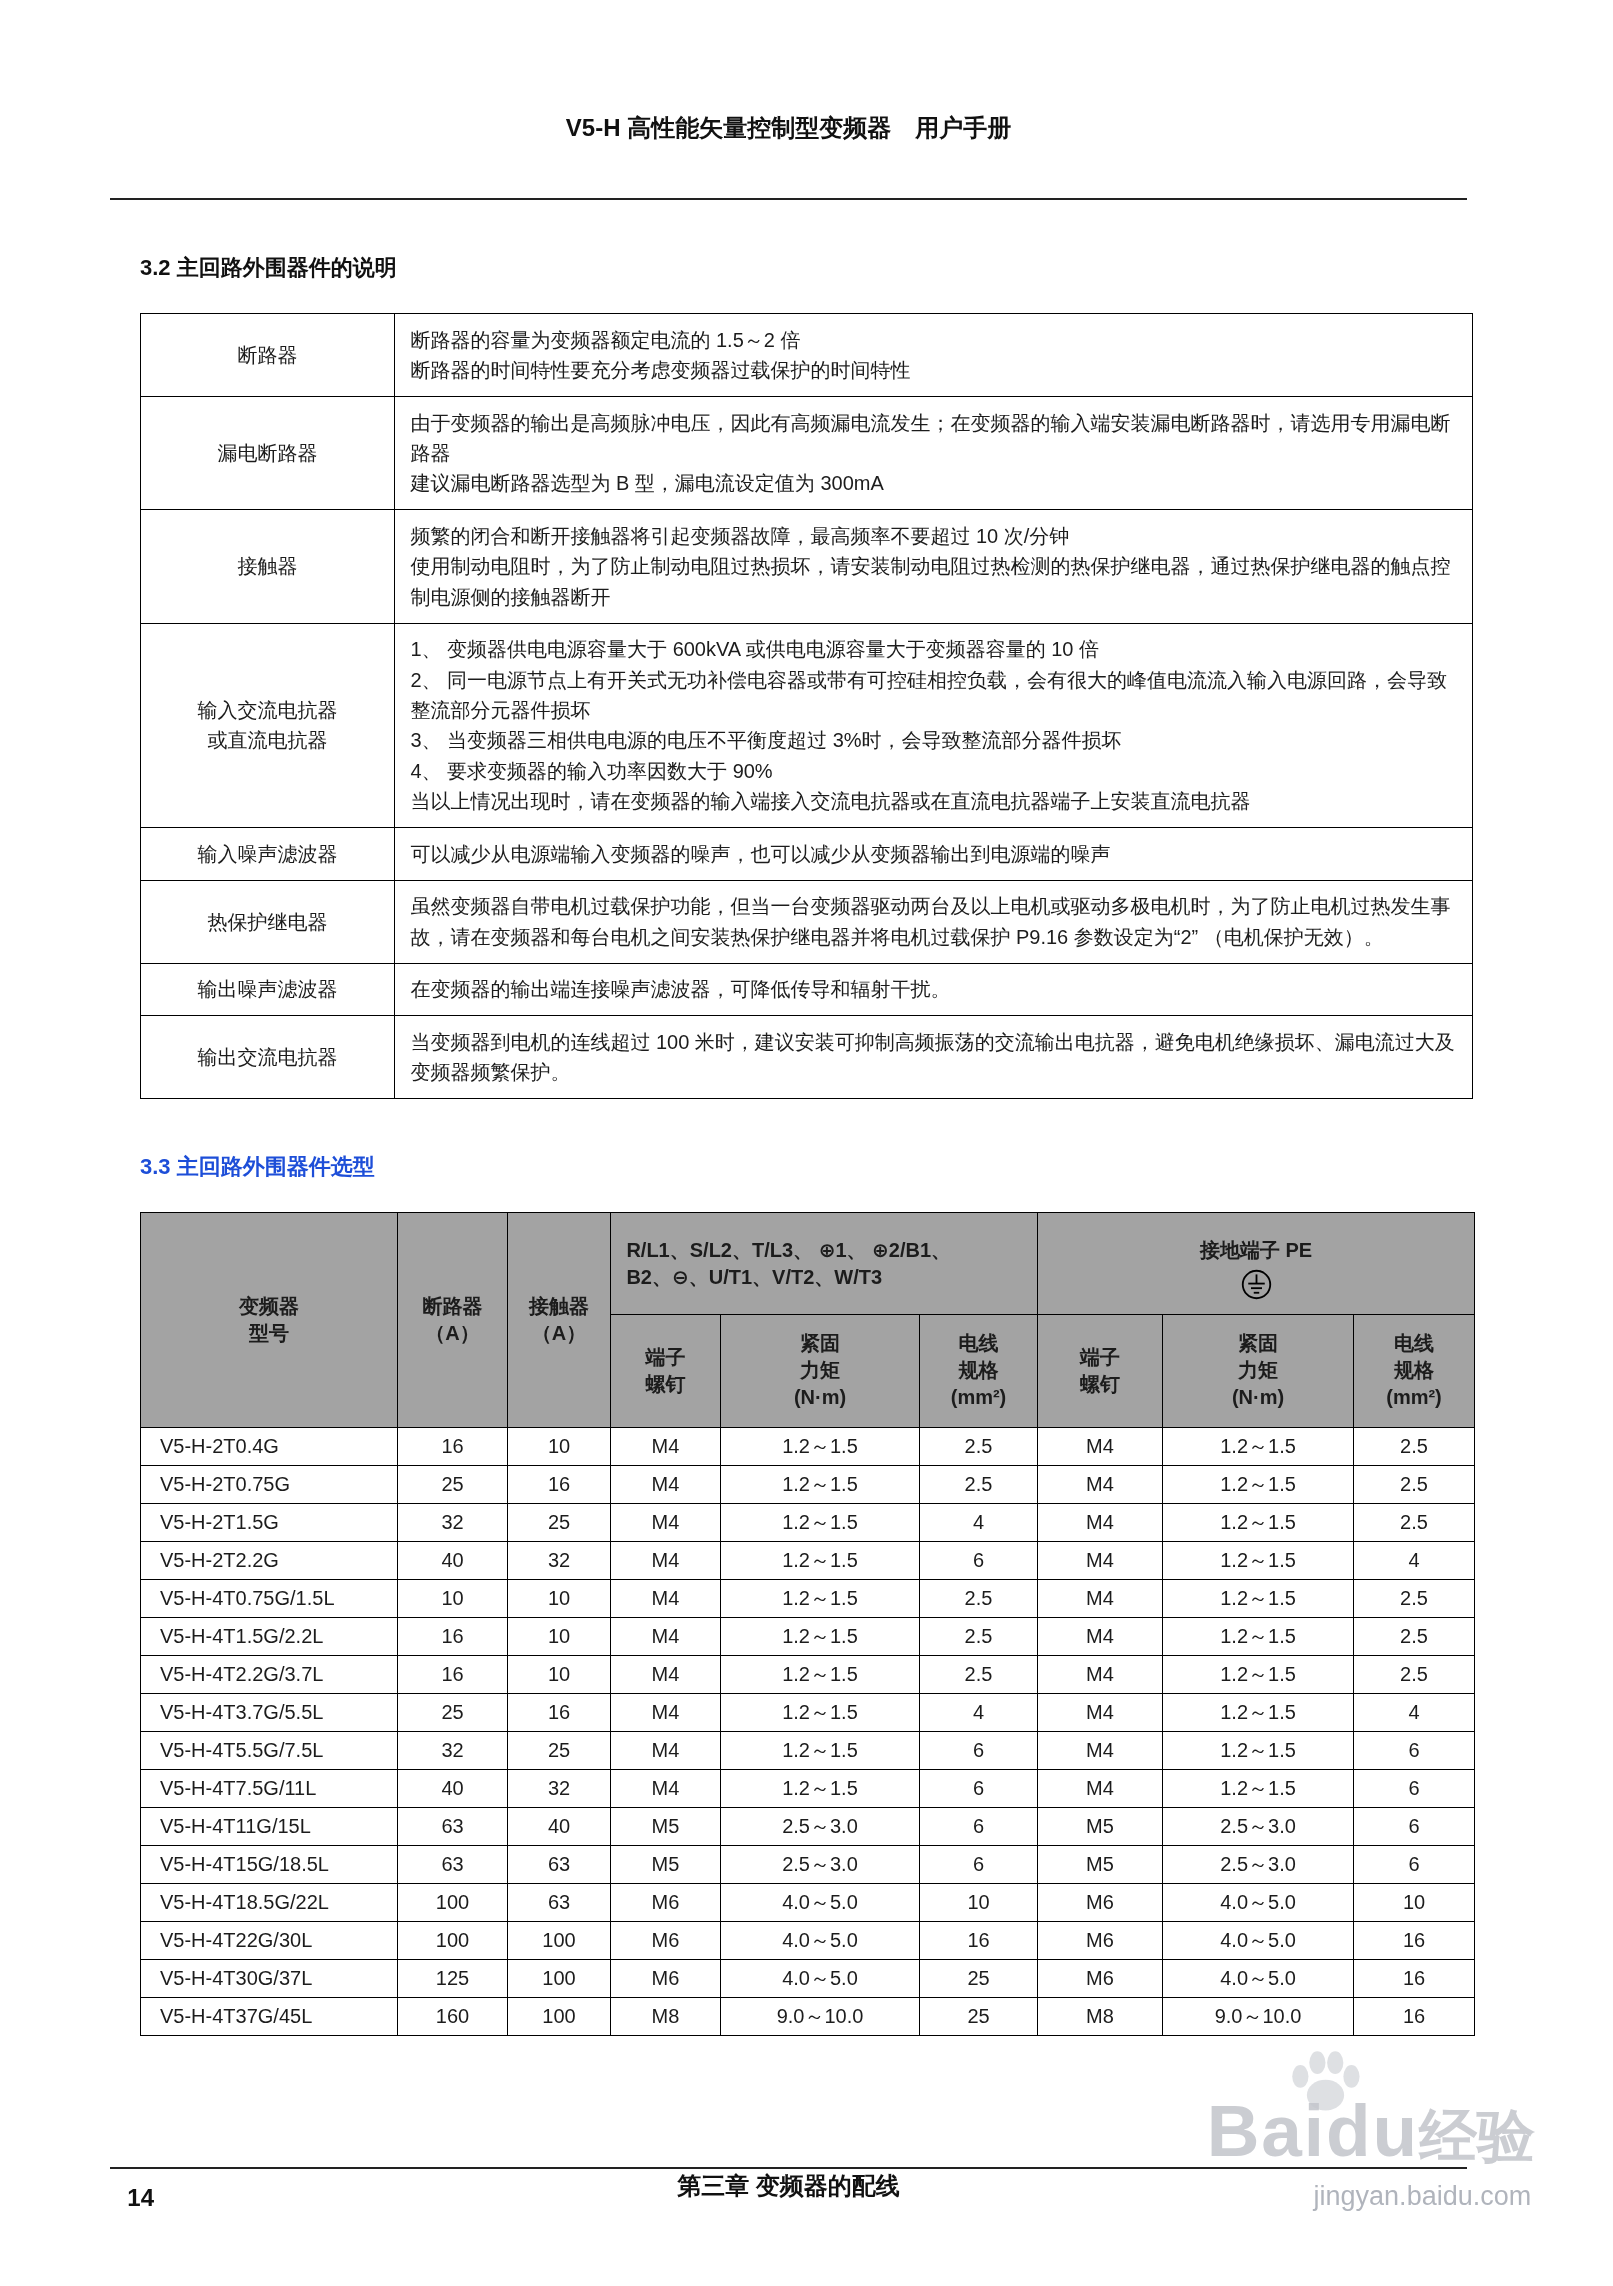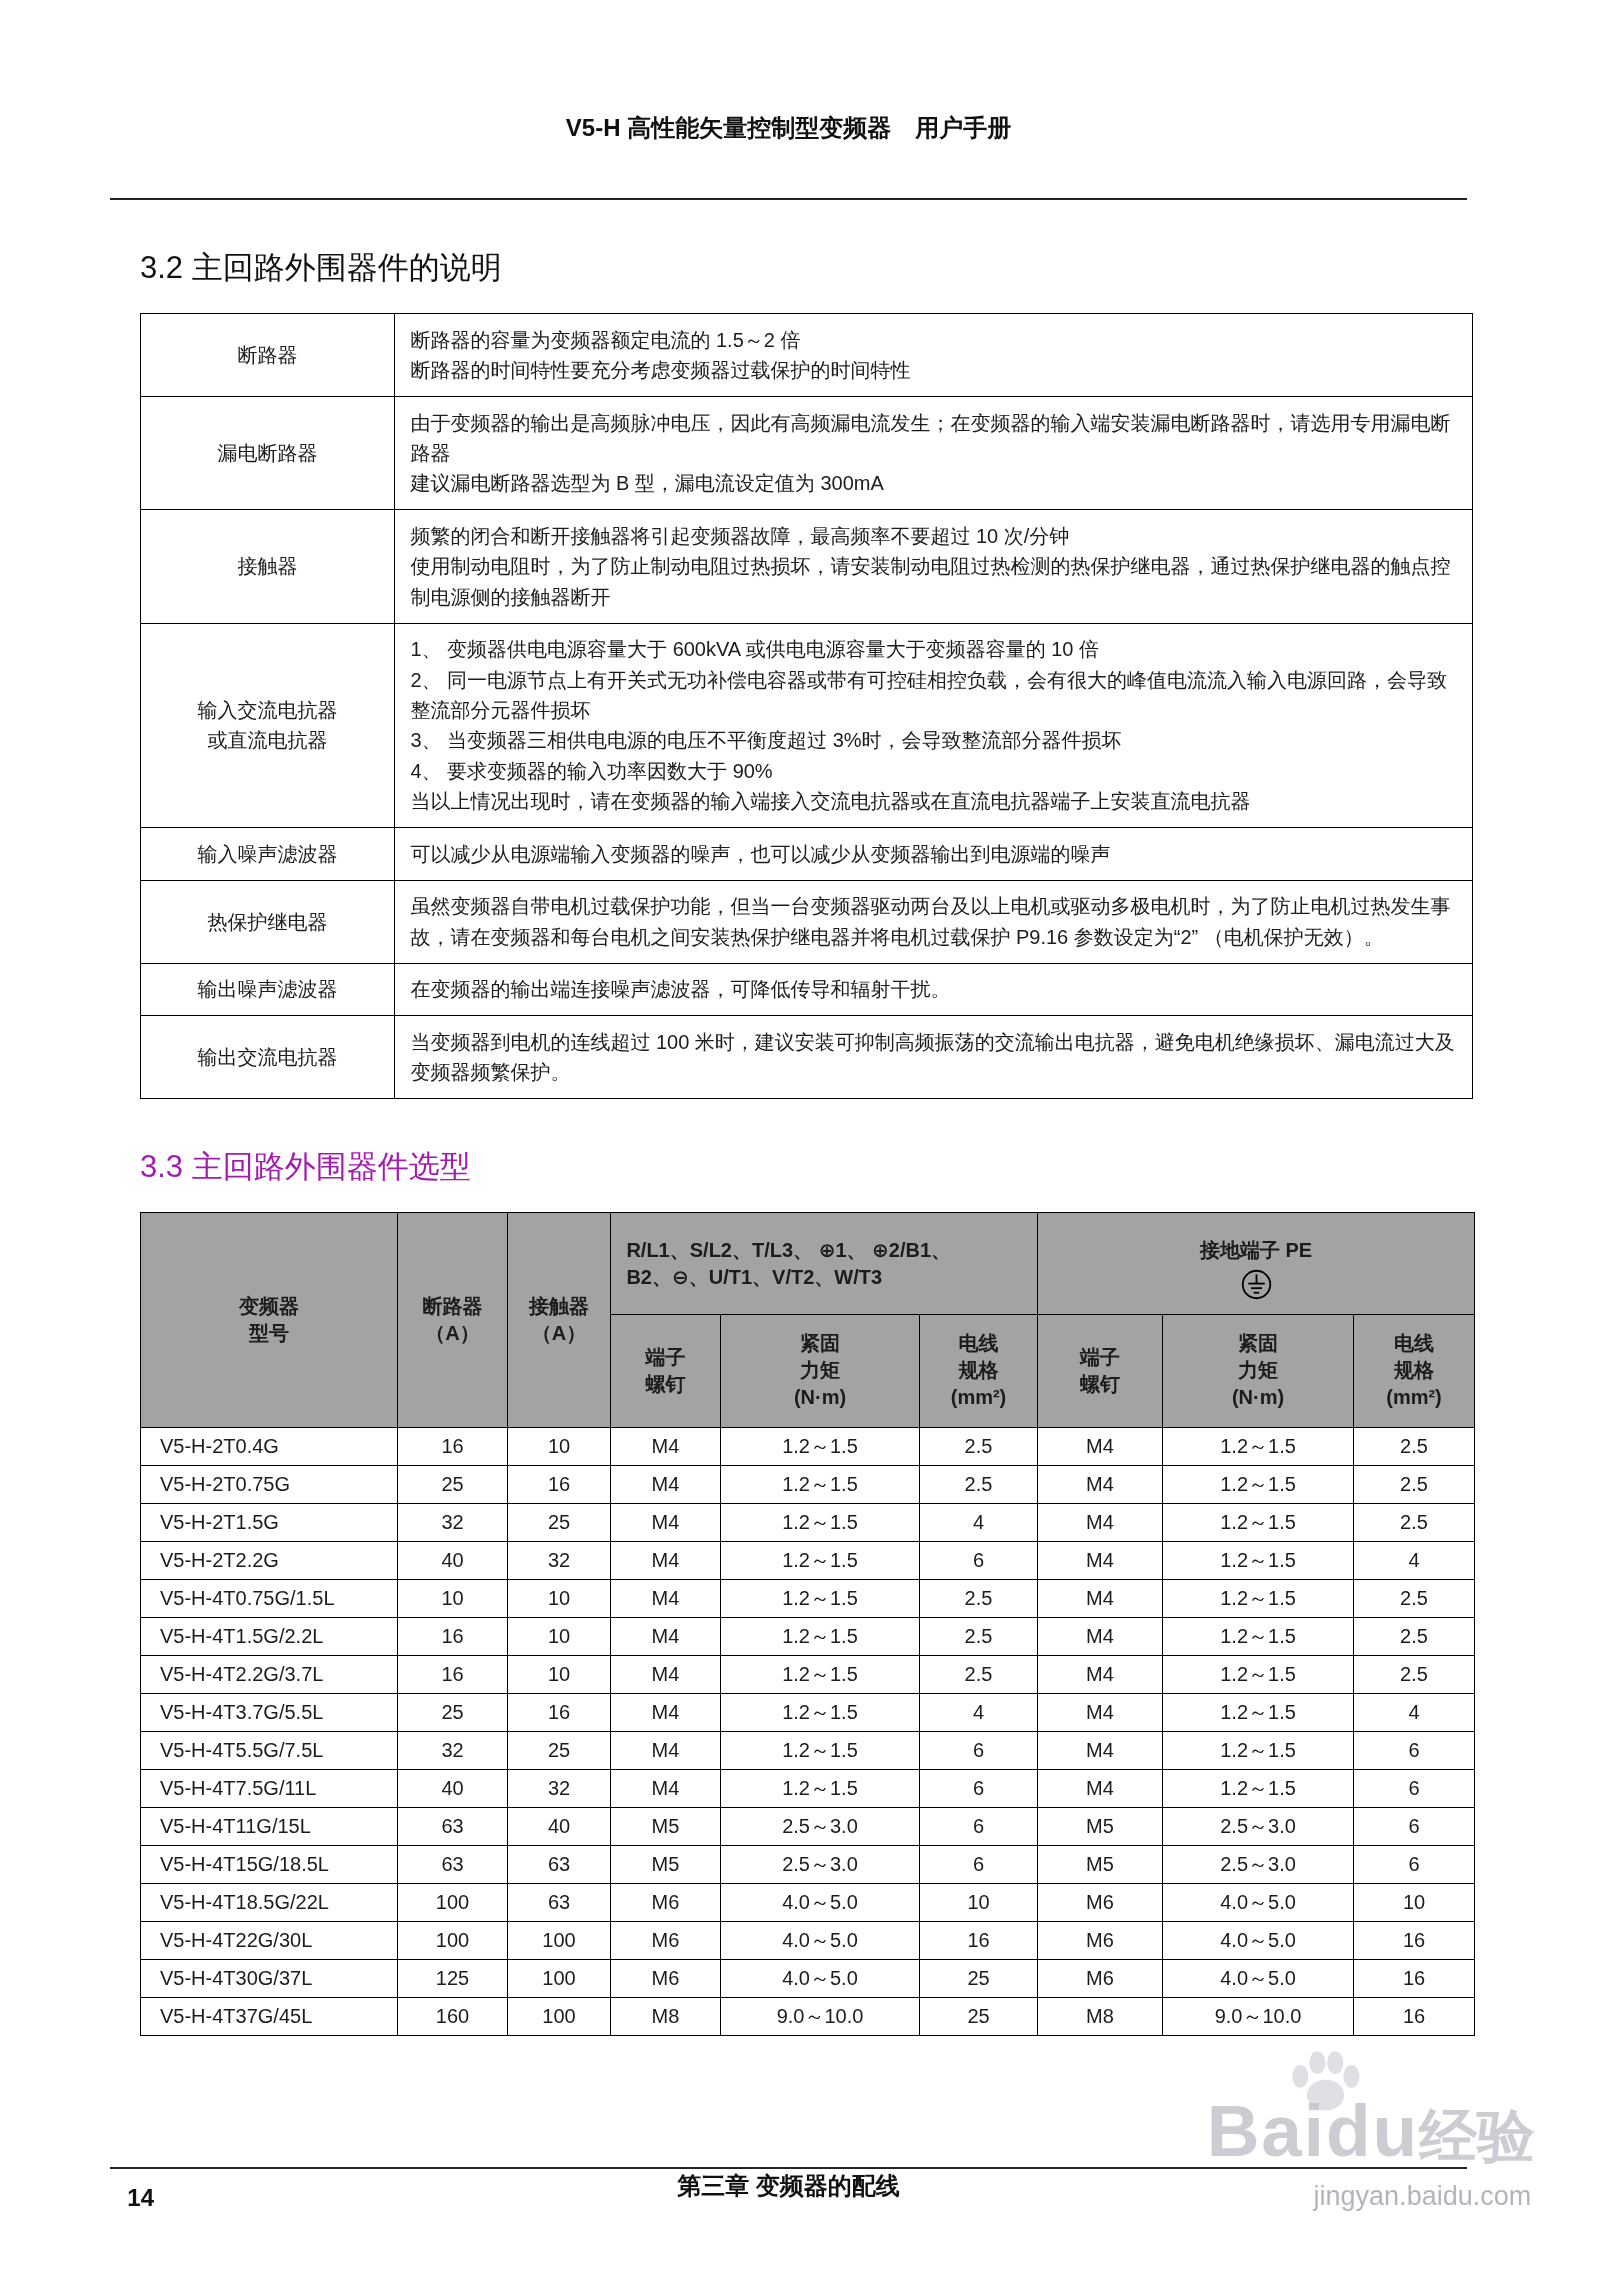--- a/index.html
+++ b/index.html
@@ -26,26 +26,26 @@
   }
   .header-rule {
     margin: 56px 110px 0 110px;
     border-top: 2.9px solid #222;
     height: 0;
   }
 
   
   .section-title {
     margin: 48px 0 25px 140px;
-    font-size: 31px;
-    font-weight: 400;
+    font-size: 22px;
+    font-weight: 700;
     color: #111;
     line-height: 40px;
   }
-  .section-title.red { color: #a21caf; }
+  .section-title.red { color: #1d4ed8; }
 
   
   .desc-table {
     border-collapse: collapse;
     margin: 0 0 0 140px;
     width: 1333px;
     table-layout: fixed;
     font-size: 20px;
   }
   .desc-table td {

